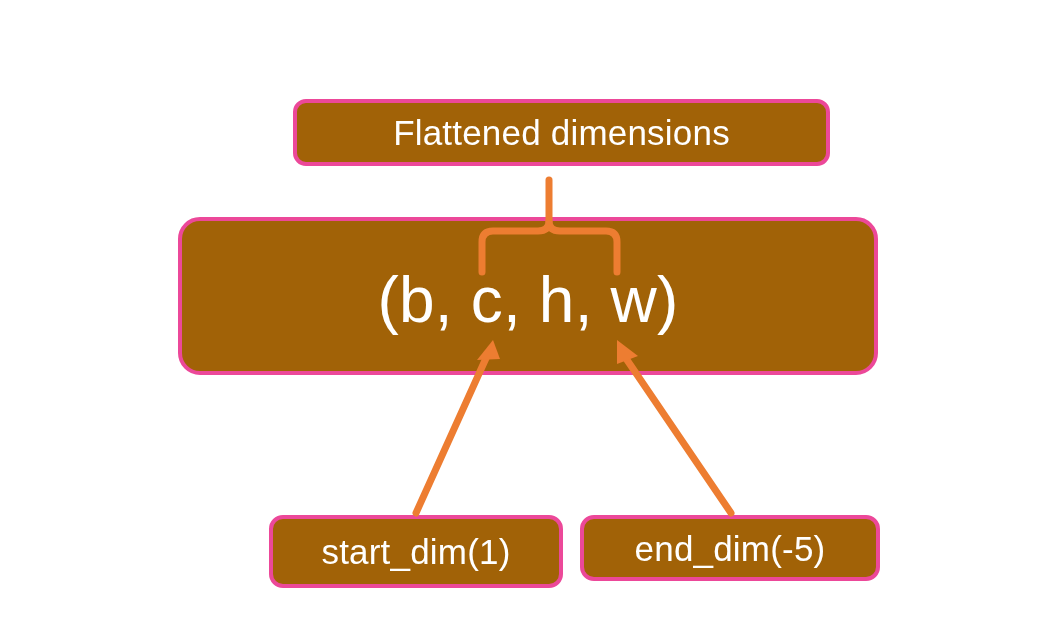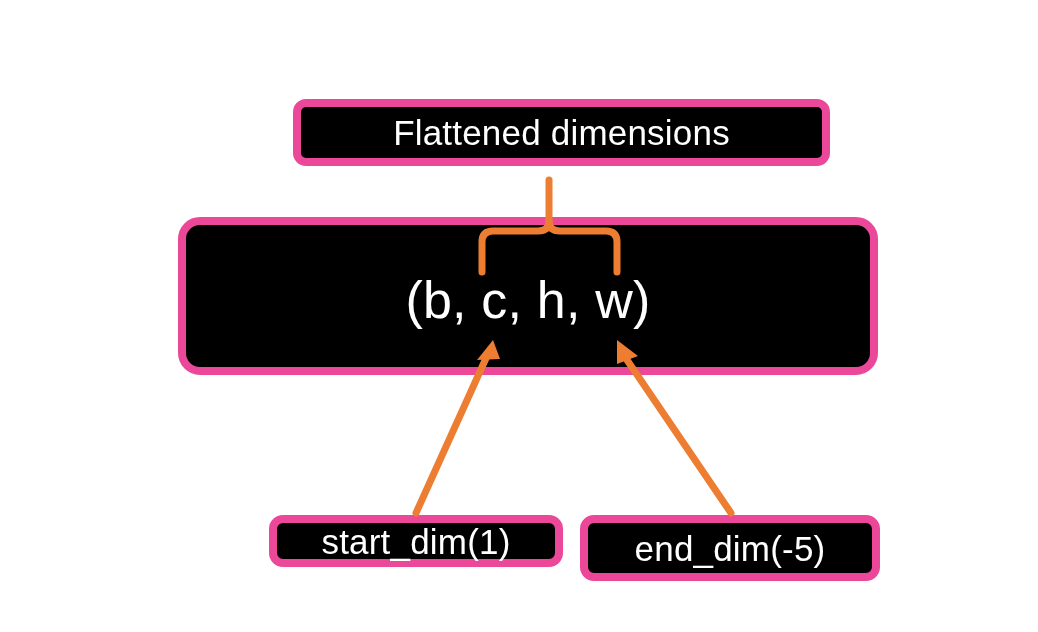--- a/index.html
+++ b/index.html
@@ -17,22 +17,22 @@
   #canvas {
     position: absolute;
     left: 0;
     top: 0;
     width: 1038px;
     height: 632px;
   }
   .node {
     position: absolute;
     box-sizing: border-box;
-    background: #000000;
-    border: 8px solid #ec4899;
+    background: #a16207;
+    border: 4px solid #ec4899;
     border-radius: 14px;
     display: flex;
     align-items: center;
     justify-content: center;
     color: #ffffff;
     z-index: 2;
   }
   .node-label {
     color: #ffffff;
     white-space: nowrap;
@@ -52,28 +52,28 @@
   #node-tuple {
     left: 178px;
     top: 217px;
     width: 700px;
     height: 158px;
     border-radius: 22px;
     align-items: center;
     justify-content: center;
   }
   #node-tuple .node-label {
-    font-size: 52px;
+    font-size: 64px;
     transform: translateY(4px);
   }
   #node-start-dim {
     left: 269px;
     top: 515px;
     width: 294px;
-    height: 52px;
+    height: 73px;
     border-radius: 14px;
   }
   #node-start-dim .node-label {
     font-size: 35px;
   }
   #node-end-dim {
     left: 580px;
     top: 515px;
     width: 300px;
     height: 66px;

